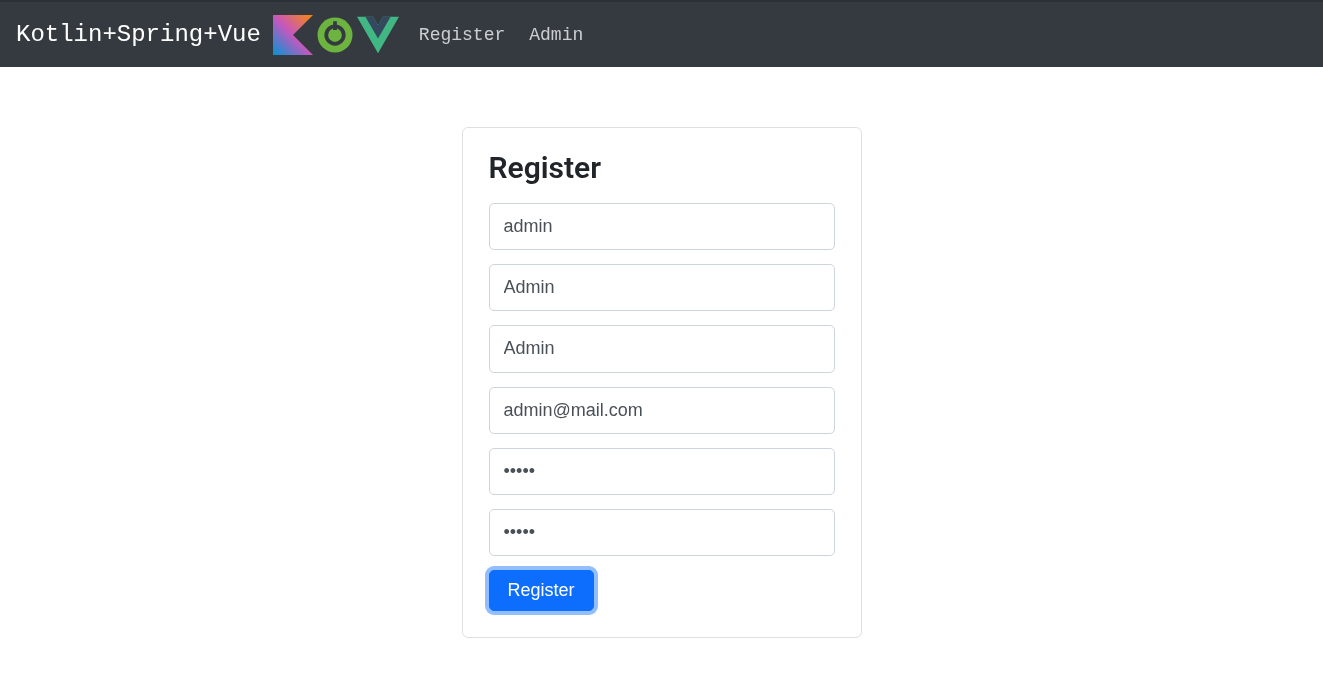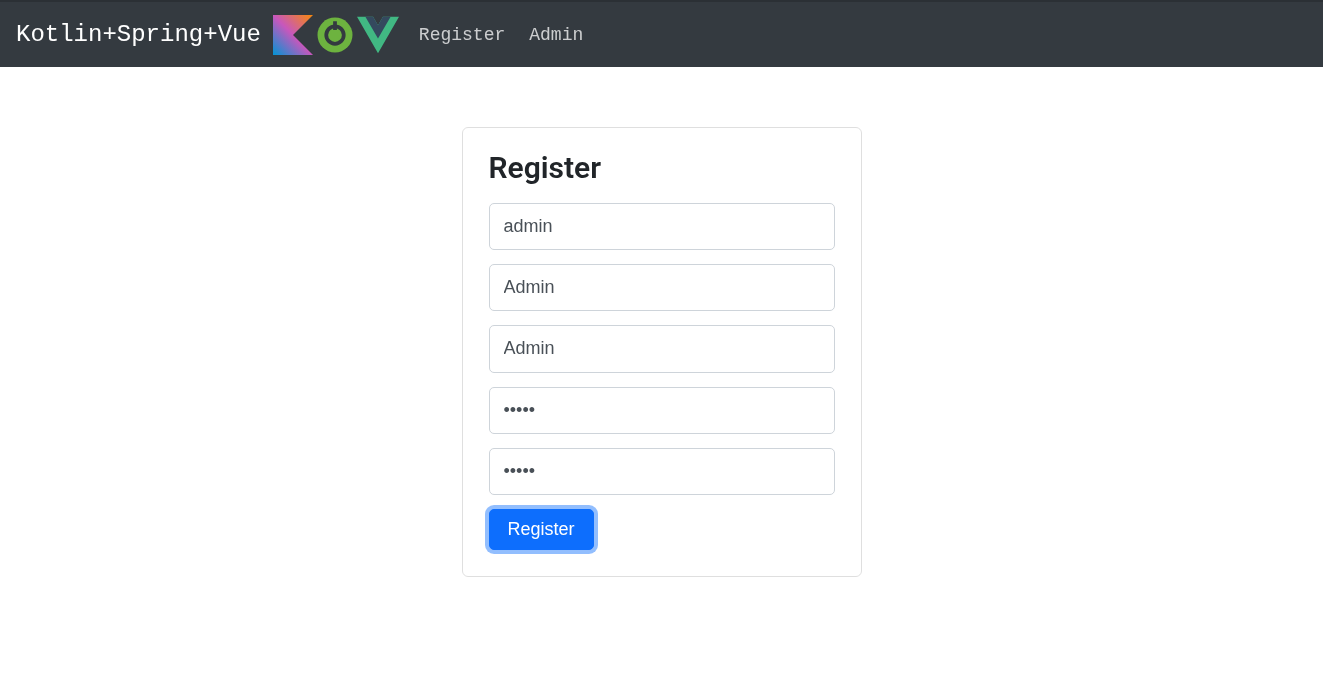--- a/index.html
+++ b/index.html
@@ -116,17 +116,18 @@
     <a class="nav-link">Admin</a>
   </div>
 </nav>
 
 <div class="container">
   <div class="card">
     <h2 class="card-title">Register</h2>
     <input type="text" class="form-control" value="admin" style="">
     <input type="text" class="form-control" value="Admin" style="">
     <input type="text" class="form-control" value="Admin" style="">
+    <input type="text" class="form-control" value="admin@mail.com" style="">
     <input type="password" class="form-control" value="admin" style="">
     <input type="password" class="form-control" value="admin" style="">
     <button class="btn-primary">Register</button>
   </div>
 </div>
 
 </body></html>

